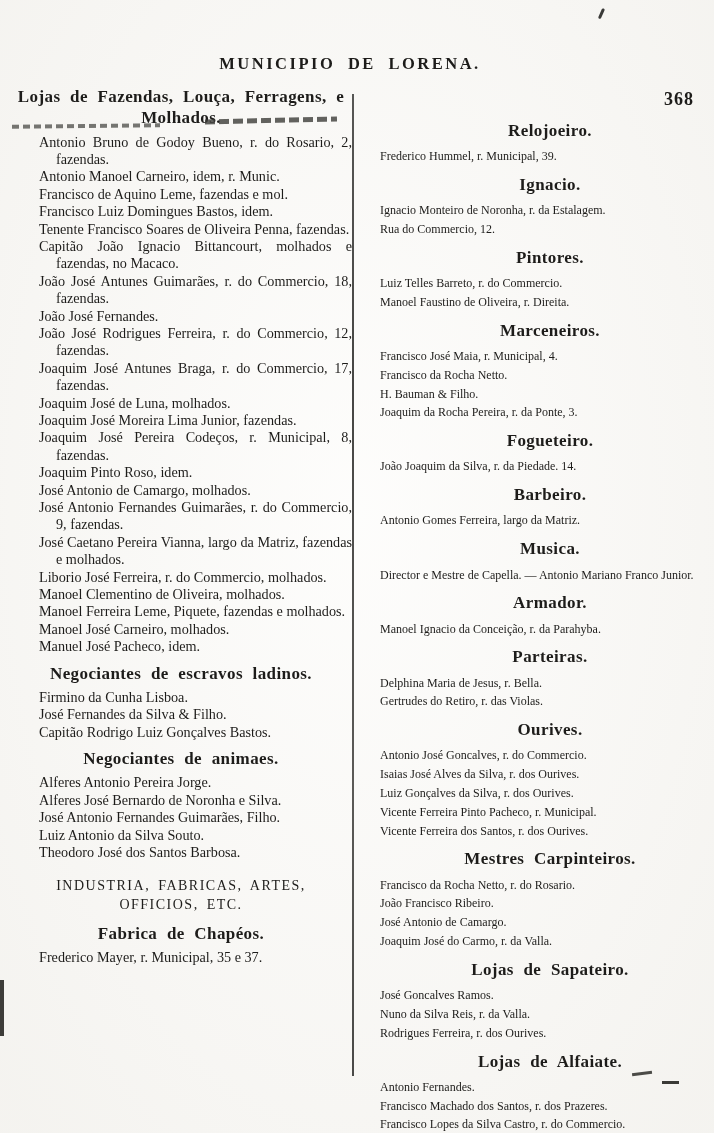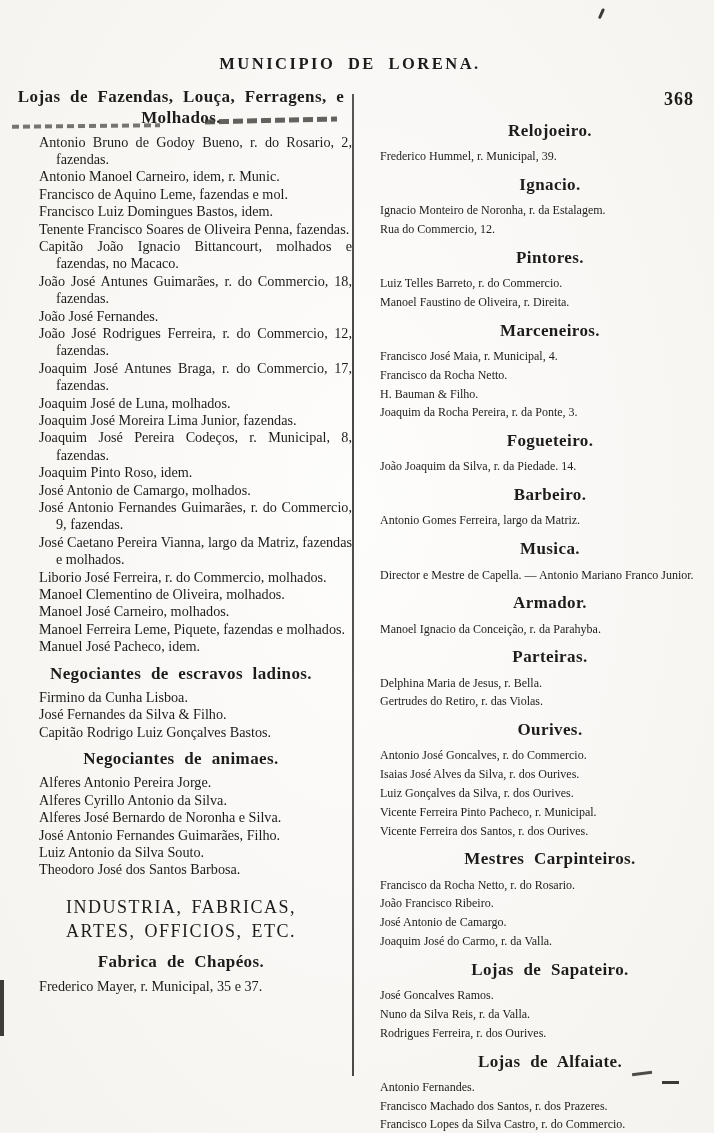--- a/index.html
+++ b/index.html
@@ -41,21 +41,21 @@
     font-size: 17px;
     line-height: 1.25;
     word-spacing: 5px;
     letter-spacing: .4px;
     margin: 8px 0 6px;
   }
   .col-left .sec-heading { margin: 7px 0 5px; }
   .sec-heading.first { margin-top: 0; }
   .sec-heading.major {
     font-weight: normal;
-    font-size: 18px;
+    font-size: 14px;
     letter-spacing: 1.5px;
     word-spacing: 3px;
     line-height: 1.35;
     padding: 0 40px;
     margin: 16px 0 8px;
   }
   .entry {
     margin: 0;
     text-align: justify;
     text-indent: -17px;
@@ -109,30 +109,29 @@
       <p class="entry">Joaquim José Antunes Braga, r. do Commercio, 17, fazendas.</p>
       <p class="entry">Joaquim José de Luna, molhados.</p>
       <p class="entry">Joaquim José Moreira Lima Junior, fazendas.</p>
       <p class="entry">Joaquim José Pereira Codeços, r. Municipal, 8, fazendas.</p>
       <p class="entry">Joaquim Pinto Roso, idem.</p>
       <p class="entry">José Antonio de Camargo, molhados.</p>
       <p class="entry">José Antonio Fernandes Guimarães, r. do Commercio, 9, fazendas.</p>
       <p class="entry">José Caetano Pereira Vianna, largo da Matriz, fazendas e molhados.</p>
       <p class="entry">Liborio José Ferreira, r. do Commercio, molhados.</p>
       <p class="entry">Manoel Clementino de Oliveira, molhados.</p>
+      <p class="entry">Manoel Ferreira Leme, Piquete, fazendas e molhados.</p>
       <p class="entry">Manoel José Carneiro, molhados.</p>
-      <p class="entry">Manoel Ferreira Leme, Piquete, fazendas e molhados.</p>
       <p class="entry">Manuel José Pacheco, idem.</p>
       <div class="sec-heading">Negociantes de escravos ladinos.</div>
       <p class="entry">Firmino da Cunha Lisboa.</p>
       <p class="entry">José Fernandes da Silva &amp; Filho.</p>
       <p class="entry">Capitão Rodrigo Luiz Gonçalves Bastos.</p>
       <div class="sec-heading">Negociantes de animaes.</div>
       <p class="entry">Alferes Antonio Pereira Jorge.</p>
-      <p class="entry">Alferes Cyrillo Antonio da Silva.</p>
       <p class="entry">Alferes José Bernardo de Noronha e Silva.</p>
       <p class="entry">José Antonio Fernandes Guimarães, Filho.</p>
       <p class="entry">Luiz Antonio da Silva Souto.</p>
       <p class="entry">Theodoro José dos Santos Barbosa.</p>
       <div class="sec-heading major">INDUSTRIA, FABRICAS, ARTES, OFFICIOS, ETC.</div>
       <div class="sec-heading">Fabrica de Chapéos.</div>
       <p class="entry">Frederico Mayer, r. Municipal, 35 e 37.</p>
     </div>
 
   <div class="col col-right">

